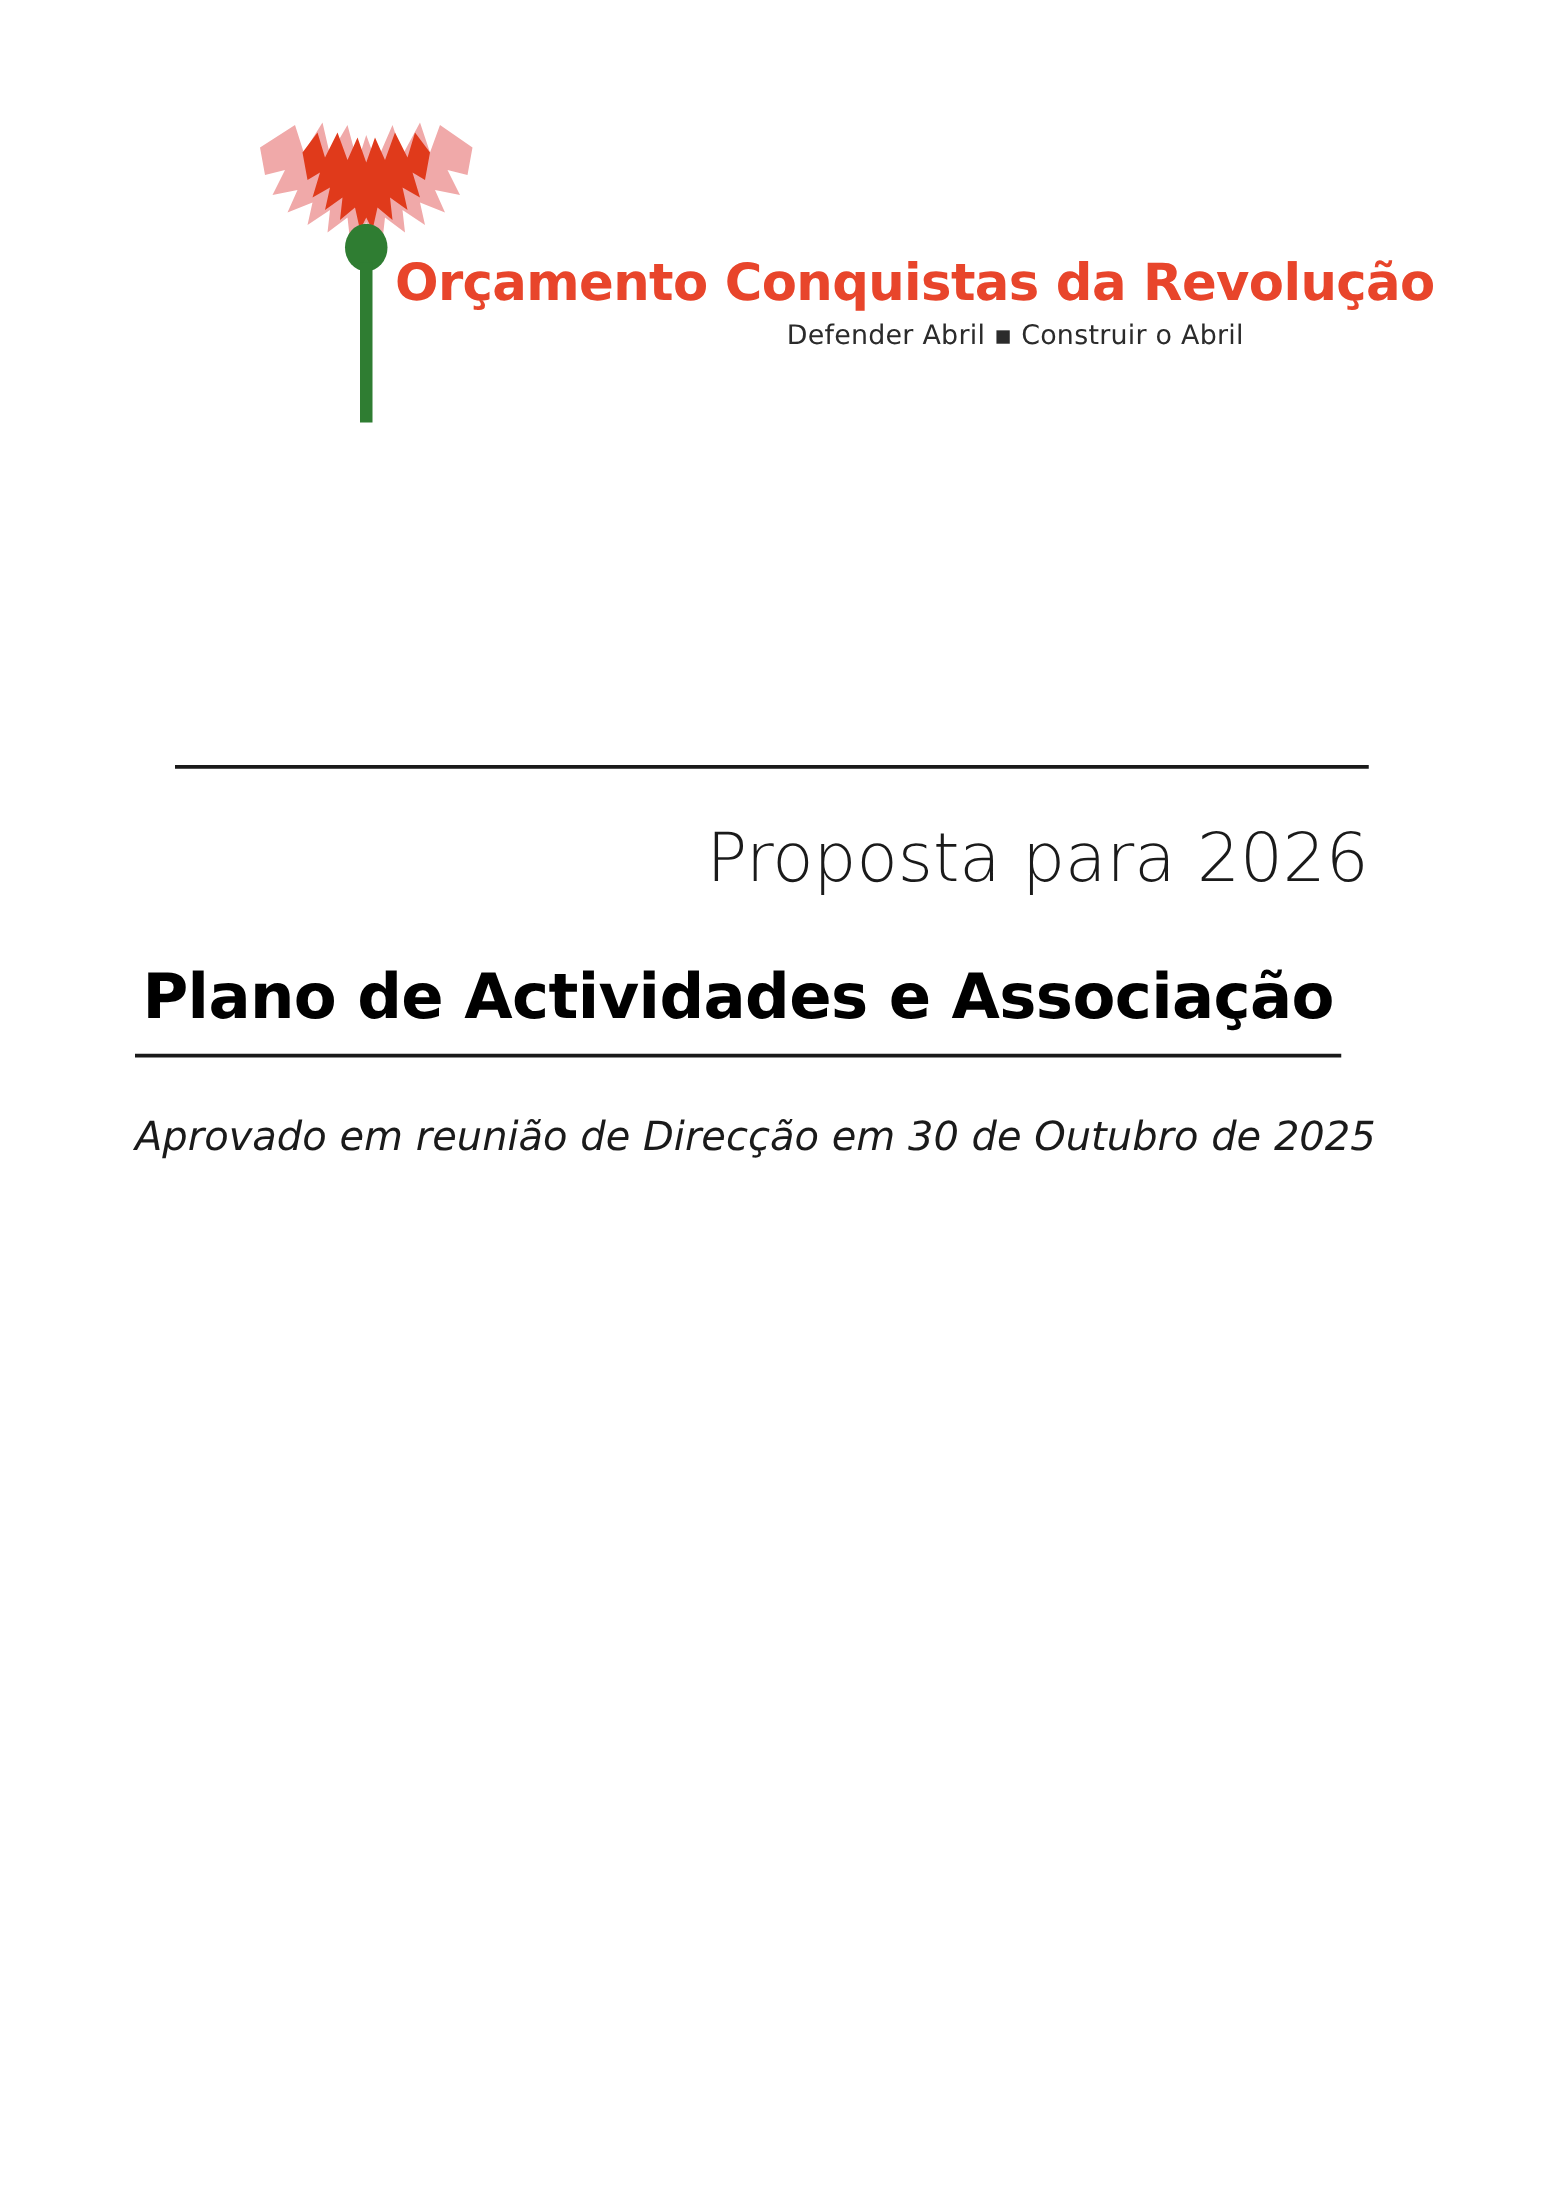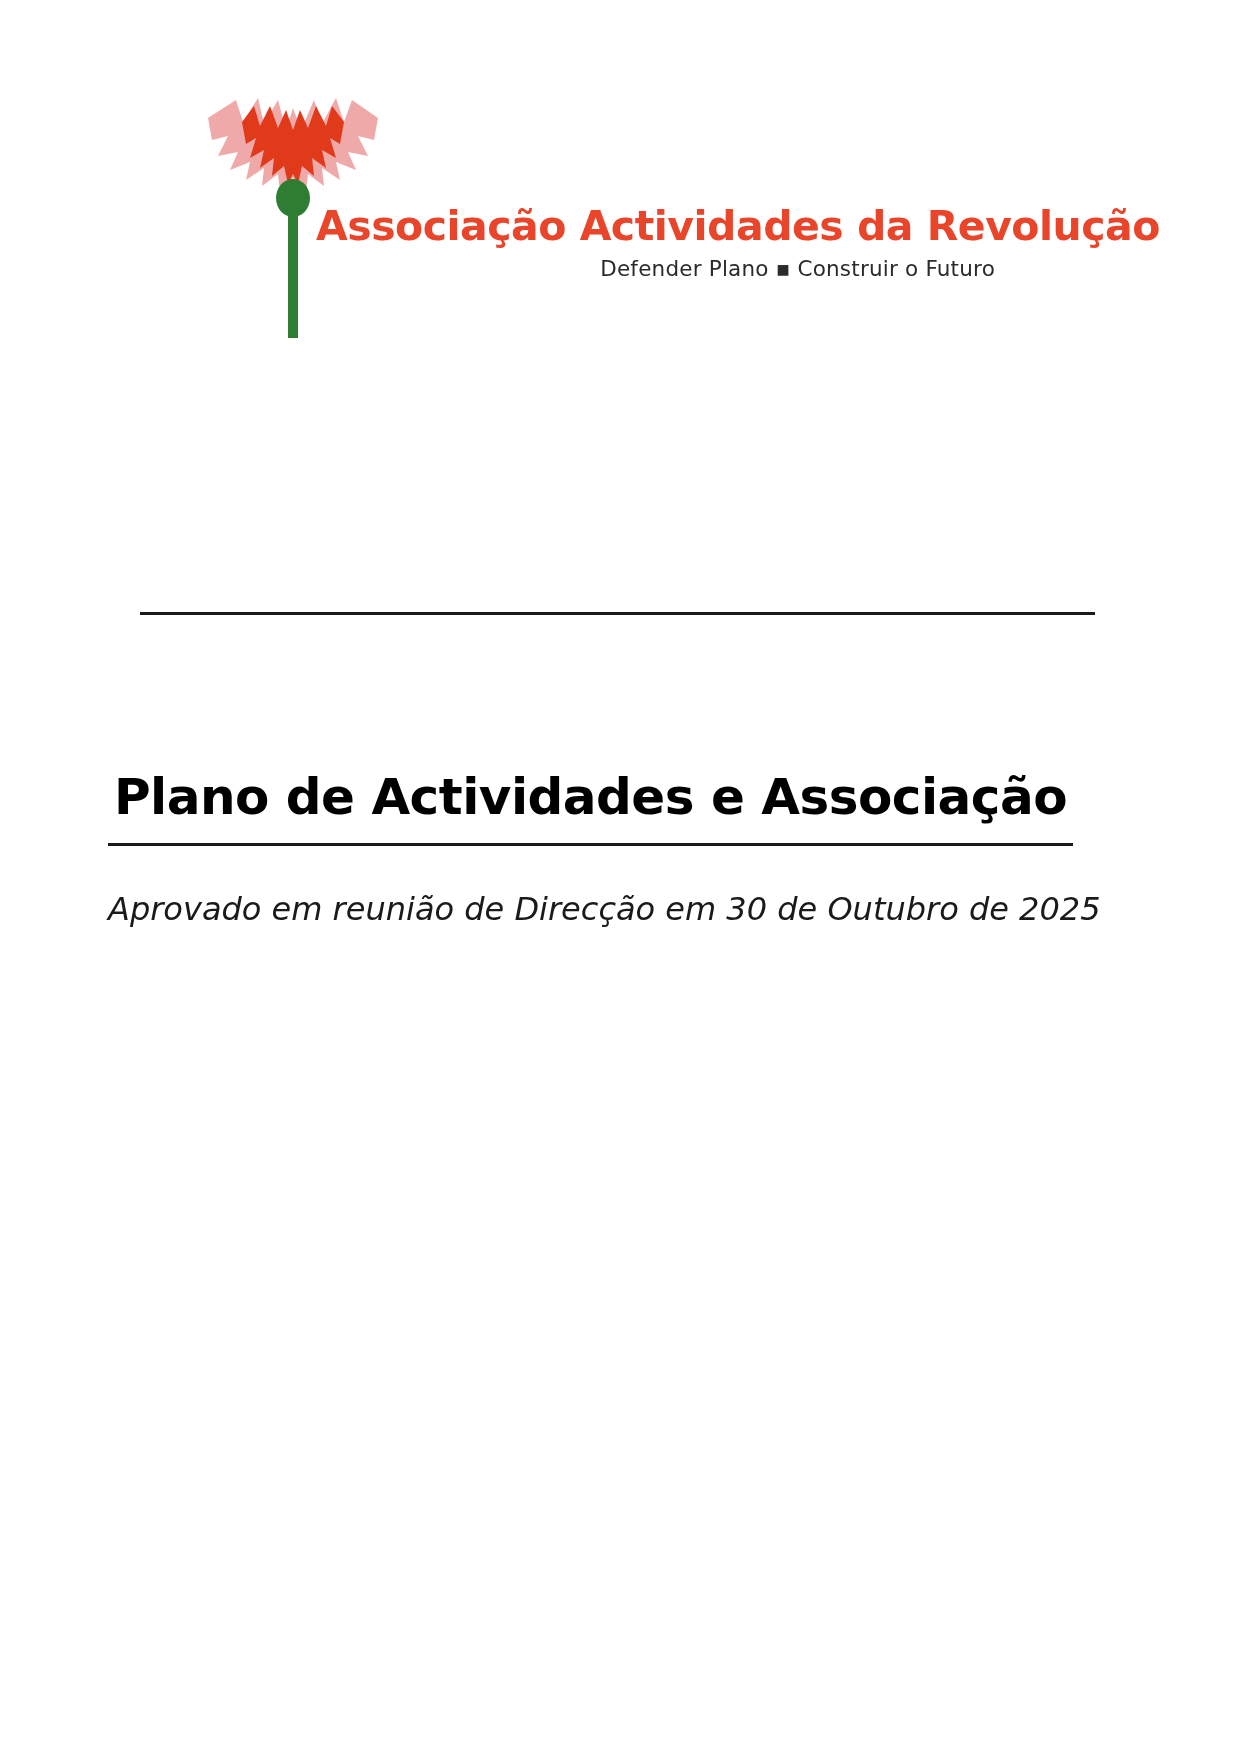--- a/index.html
+++ b/index.html
@@ -149,28 +149,29 @@
                    L74 106 L76 88 L62 98 L66 80 L52 88 L58 68 L48 74 Z"></path>
         </g>
 
         <ellipse cx="95" cy="128" rx="17" ry="19" fill="#2F7D32"></ellipse>
 
         <rect x="90" y="140" width="10" height="128" fill="#2F7D32"></rect>
       </svg>
     </div>
 
     <div class="logo-wordmark">
-      <div class="assoc-name">Associação Actividades da Revolução</div>
-      <div class="assoc-tagline">Defender Plano ▪ Construir o Futuro</div>
+      <div class="assoc-name">Orçamento Conquistas da Revolução</div>
+      <div class="assoc-tagline">Defender Abril ▪ Construir o Abril</div>
     </div>
 
   </div>
 
   <div class="rule-top"></div>
 
+  <div class="doc-subtitle">Proposta para 2026</div>
 
   <div class="doc-title">Plano de Actividades e Associação</div>
 
   <div class="rule-bottom"></div>
 
   <div class="doc-approval">Aprovado em reunião de Direcção em 30 de Outubro de 2025</div>
 
 </div>
 
 </body></html>

